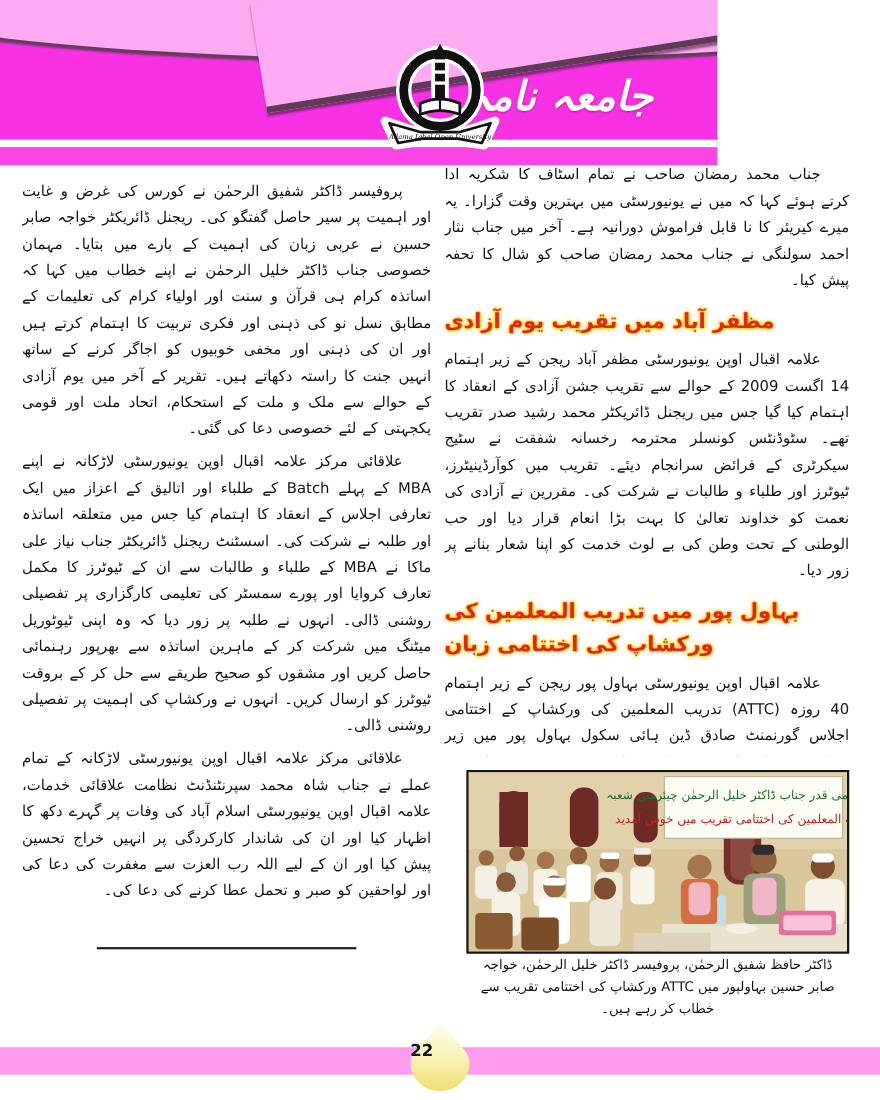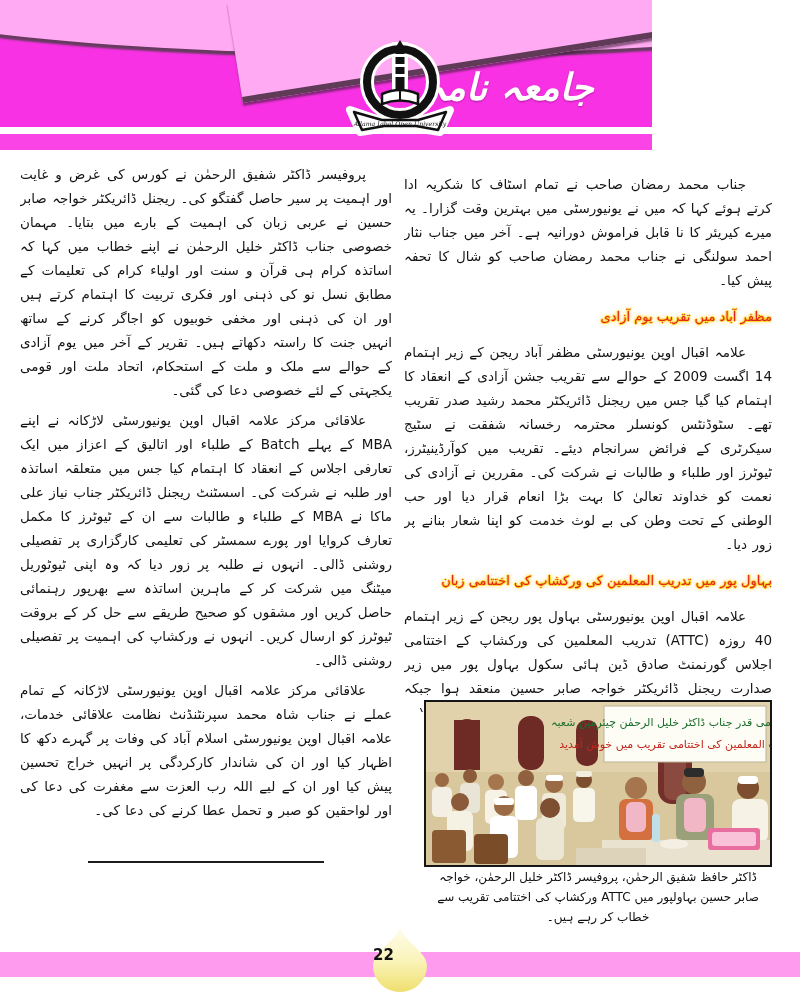--- a/index.html
+++ b/index.html
@@ -25,24 +25,24 @@
     border-bottom:6px solid var(--stripe-dark);box-shadow:0 3px 2px rgba(60,30,55,.6);}
   .header-white-band{position:absolute;bottom:16px;left:0;width:800px;height:7px;background:#ffffff;z-index:3;}
   .header-bottom-strip{position:absolute;bottom:0;left:0;width:800px;height:16px;background:#fb44e6;z-index:3;}
   .masthead-title{position:absolute;top:66px;right:28px;width:230px;text-align:center;color:#ffffff;
     font-size:37px;font-weight:bold;font-style:italic;letter-spacing:1px;z-index:4;
     font-family:"DejaVu Sans",sans-serif;direction:rtl;text-shadow:0 1px 2px rgba(120,0,110,.5);}
   .logo-wrap{position:absolute;left:50%;top:40px;transform:translateX(-50%);z-index:6;}
 
   
   .col{position:absolute;direction:rtl;text-align:justify;color:#141414;overflow:hidden;}
-  .col-right{top:172px;right:28px;width:368px;height:540px;}
+  .col-right{top:147px;right:28px;width:368px;height:540px;}
   .col-left{top:162px;left:20px;width:372px;height:700px;}
   .para{font-size:13.5px;line-height:24px;margin:0 0 6px 0;text-indent:26px;word-spacing:1px;}
-  .sec-heading{font-size:13px;line-height:30px;font-weight:normal;text-align:right;margin:10px 0 8px 0;
+  .sec-heading{font-size:19px;line-height:30px;font-weight:bold;text-align:left;margin:10px 0 8px 0;
     color:var(--heading-red);text-indent:0;
     text-shadow:-1px 0 var(--heading-glow),1px 0 var(--heading-glow),0 -1px var(--heading-glow),
                 0 1px var(--heading-glow),0 0 5px #ffb300;}
 
   
   .photo-block{position:absolute;top:700px;right:28px;width:348px;background:#fff;z-index:5;}
   .photo-frame{border:2px solid #161616;width:344px;height:163px;overflow:hidden;position:relative;background:#d8c69e;}
   .photo-caption{direction:rtl;text-align:center;font-size:12px;line-height:20px;color:#111;padding:0 6px;}
 
   

